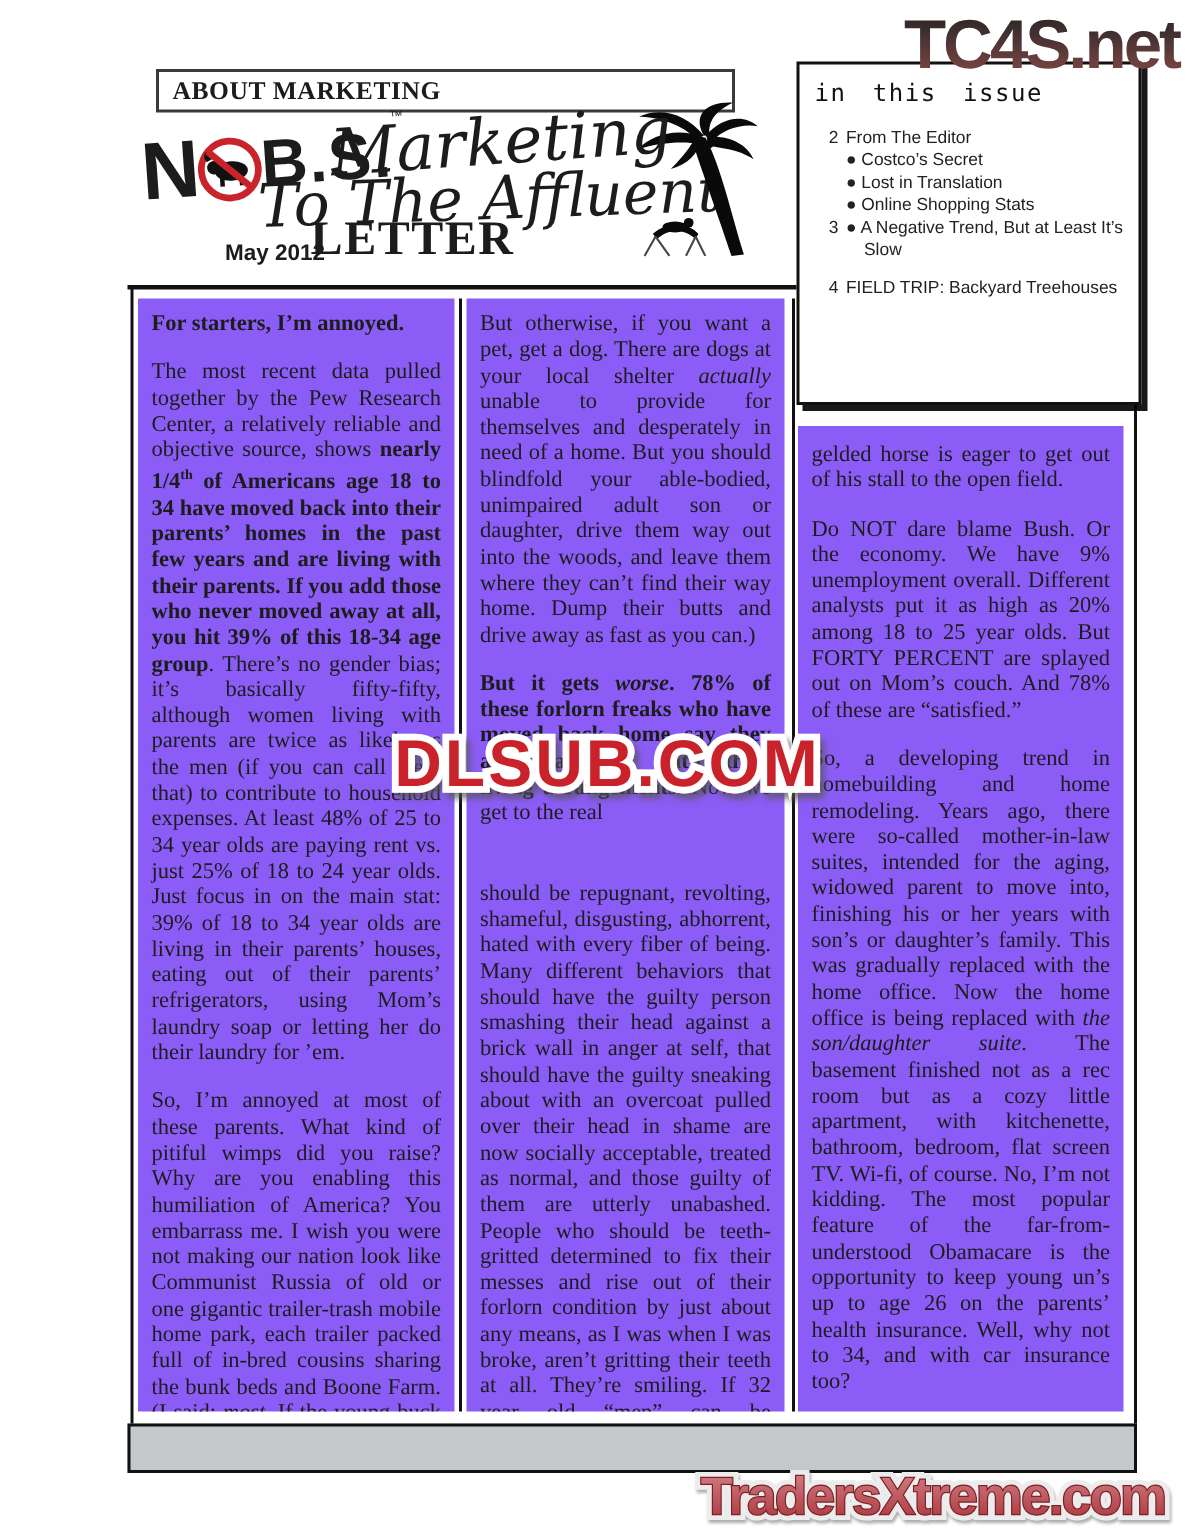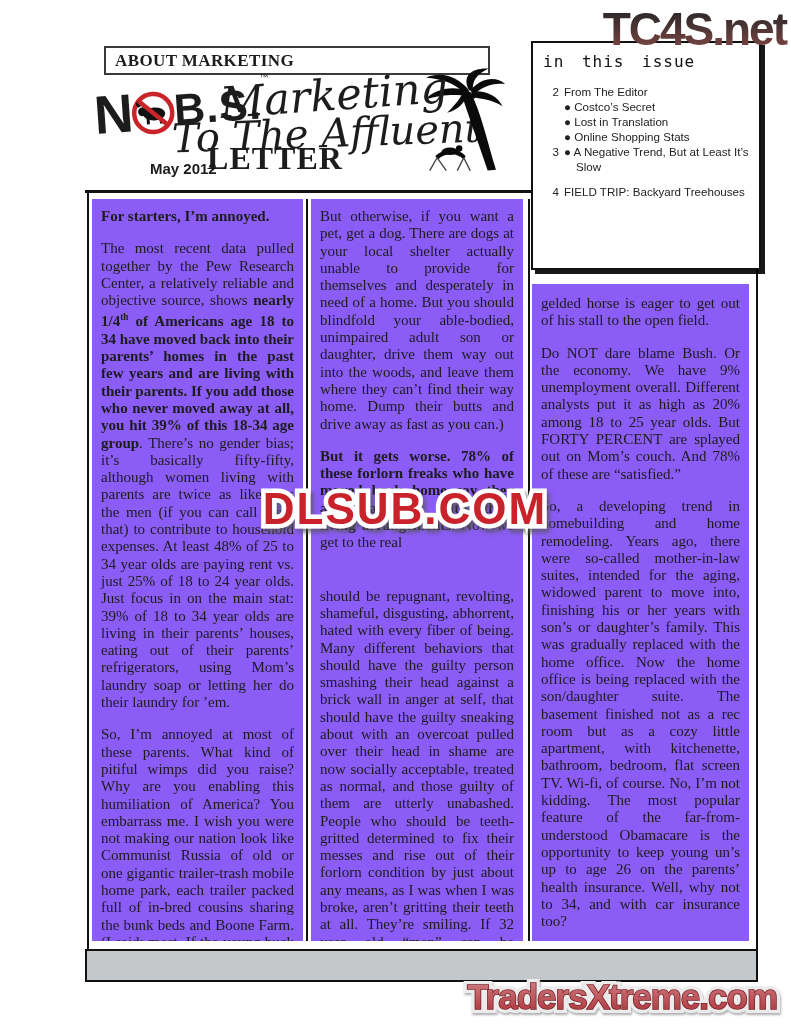--- a/index.html
+++ b/index.html
@@ -34,21 +34,21 @@
   .div1{left:306px;} .div2{left:528px;}
 
   
   .col{position:absolute;background:#8b5cf6;box-sizing:border-box;padding:9px 9px;
       overflow:hidden;z-index:2;}
   .col1{left:92px;top:199px;width:211px;height:742px;}
   .col2{left:311px;top:199px;width:212px;height:742px;}
   .col3{left:532px;top:284px;width:217px;height:657px;padding-top:11px;}
   .para{margin:0 0 15px;text-align:justify;font-size:15px;line-height:17.3px;}
   .para.tight{margin-bottom:0;}
-  .b{font-weight:bold;} .i{margin-top:24px;}
+  .b{font-weight:bold;} .i{font-style:italic;margin-top:24px;}
   .sup{font-size:.62em;vertical-align:super;}
 
   
   .issue-box{position:absolute;left:531px;top:41px;width:230px;height:229px;background:#fff;
       border:2px solid #111;box-shadow:4px 4px 0 rgba(0,0,0,.9);box-sizing:border-box;
       padding:9px 6px 0 10px;z-index:5;overflow:hidden;}
   .issue-title{font-family:"DejaVu Sans Mono",monospace;font-size:16px;word-spacing:7px;
       letter-spacing:1px;color:#111;}
   .issue-items{margin-top:13px;font-family:"Liberation Sans",sans-serif;font-size:11.6px;
       line-height:15px;color:#222;}

